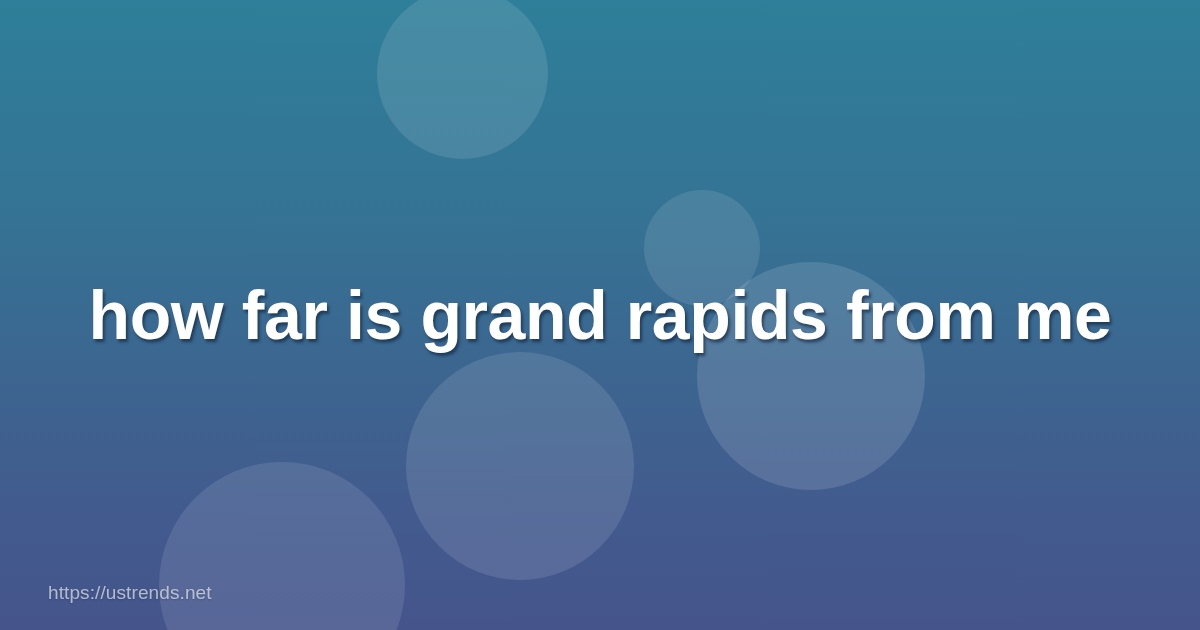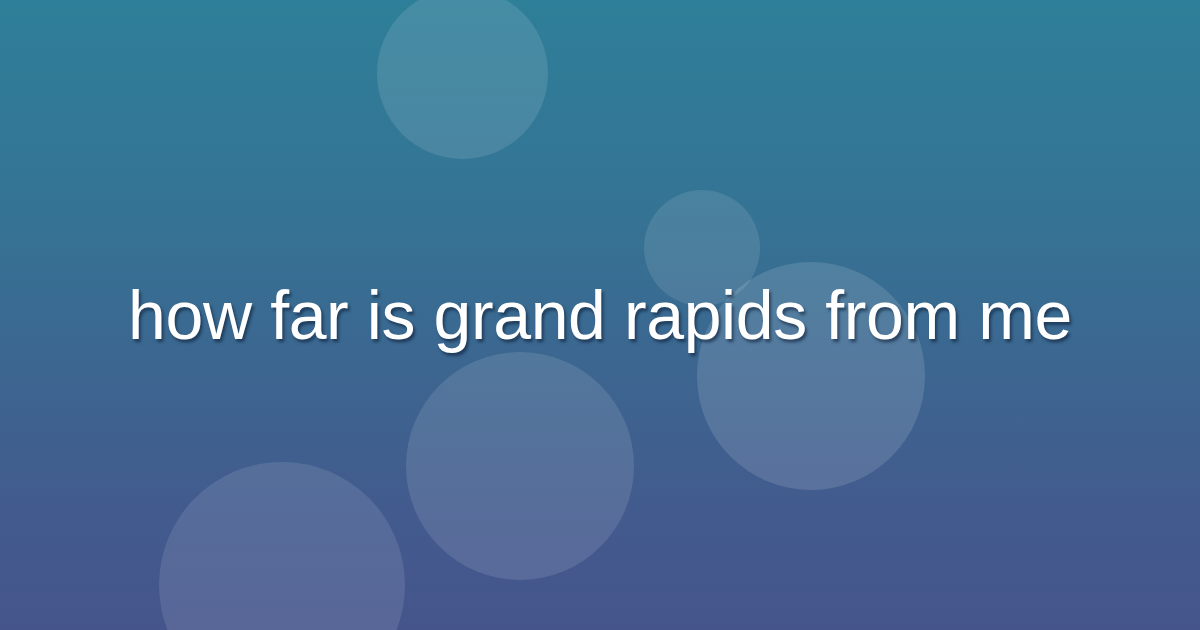--- a/index.html
+++ b/index.html
@@ -55,21 +55,21 @@
     display: flex;
     align-items: center;
     justify-content: center;
     padding: 0 60px;
     box-sizing: border-box;
   }
 
   .headline {
     margin: 0;
     font-size: 68px;
-    font-weight: 400;
+    font-weight: 700;
     line-height: 1.12;
     letter-spacing: -0.4px;
     color: #ffffff;
     text-align: center;
     text-shadow: 2px 3px 3px rgba(10, 24, 48, 0.55);
     white-space: nowrap;
   }
 
   
   .site-url {
@@ -93,14 +93,15 @@
     <span class="bubble b-small"></span>
     <span class="bubble b-right"></span>
     <span class="bubble b-center"></span>
     <span class="bubble b-bottom"></span>
   </div>
 
   <div class="headline-wrap">
     <h1 class="headline">how far is grand rapids from me</h1>
   </div>
 
+  <div class="site-url">https://ustrends.net</div>
 
 </div>
 
 </body></html>

